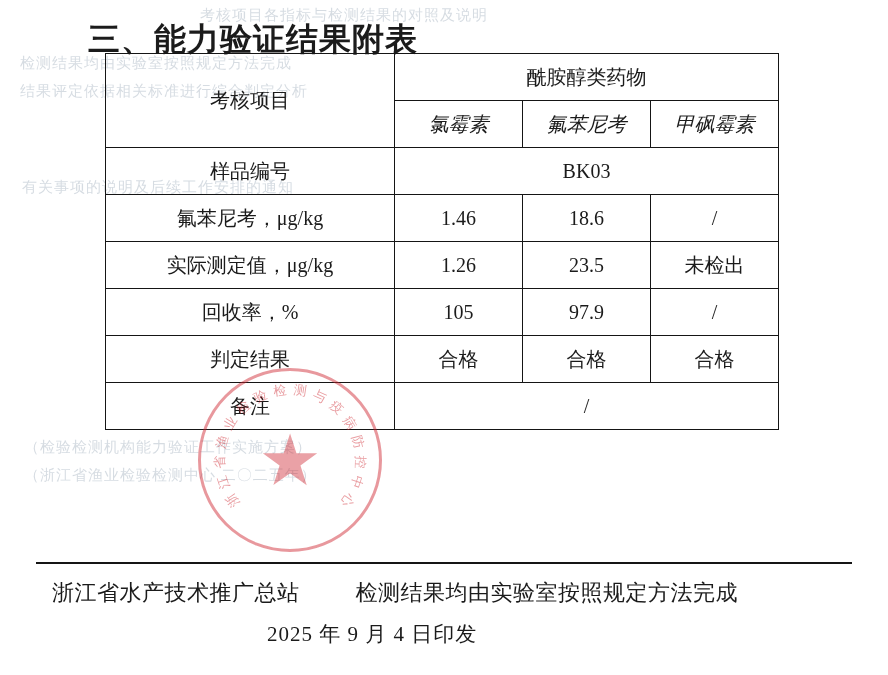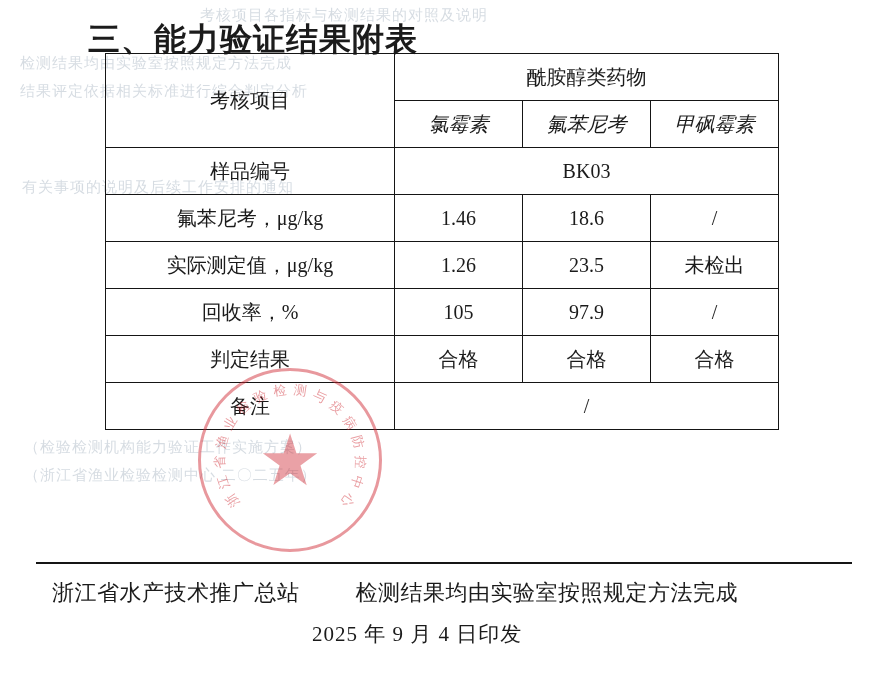--- a/index.html
+++ b/index.html
@@ -137,21 +137,20 @@
     gap: 56px;
   }
   .footer-date {
     position: absolute;
     left: 0;
     top: 620px;
     width: 744px;
     text-align: center;
     font-size: 21px;
     letter-spacing: 1px;
-    padding-left: 45px;
   }
 </style>
 </head>
 <body>
 
 <div class="page">
 
   <div class="bleed b1">考核项目各指标与检测结果的对照及说明</div>
   <div class="bleed b2">检测结果均由实验室按照规定方法完成</div>
   <div class="bleed b3">结果评定依据相关标准进行综合判定分析</div>

